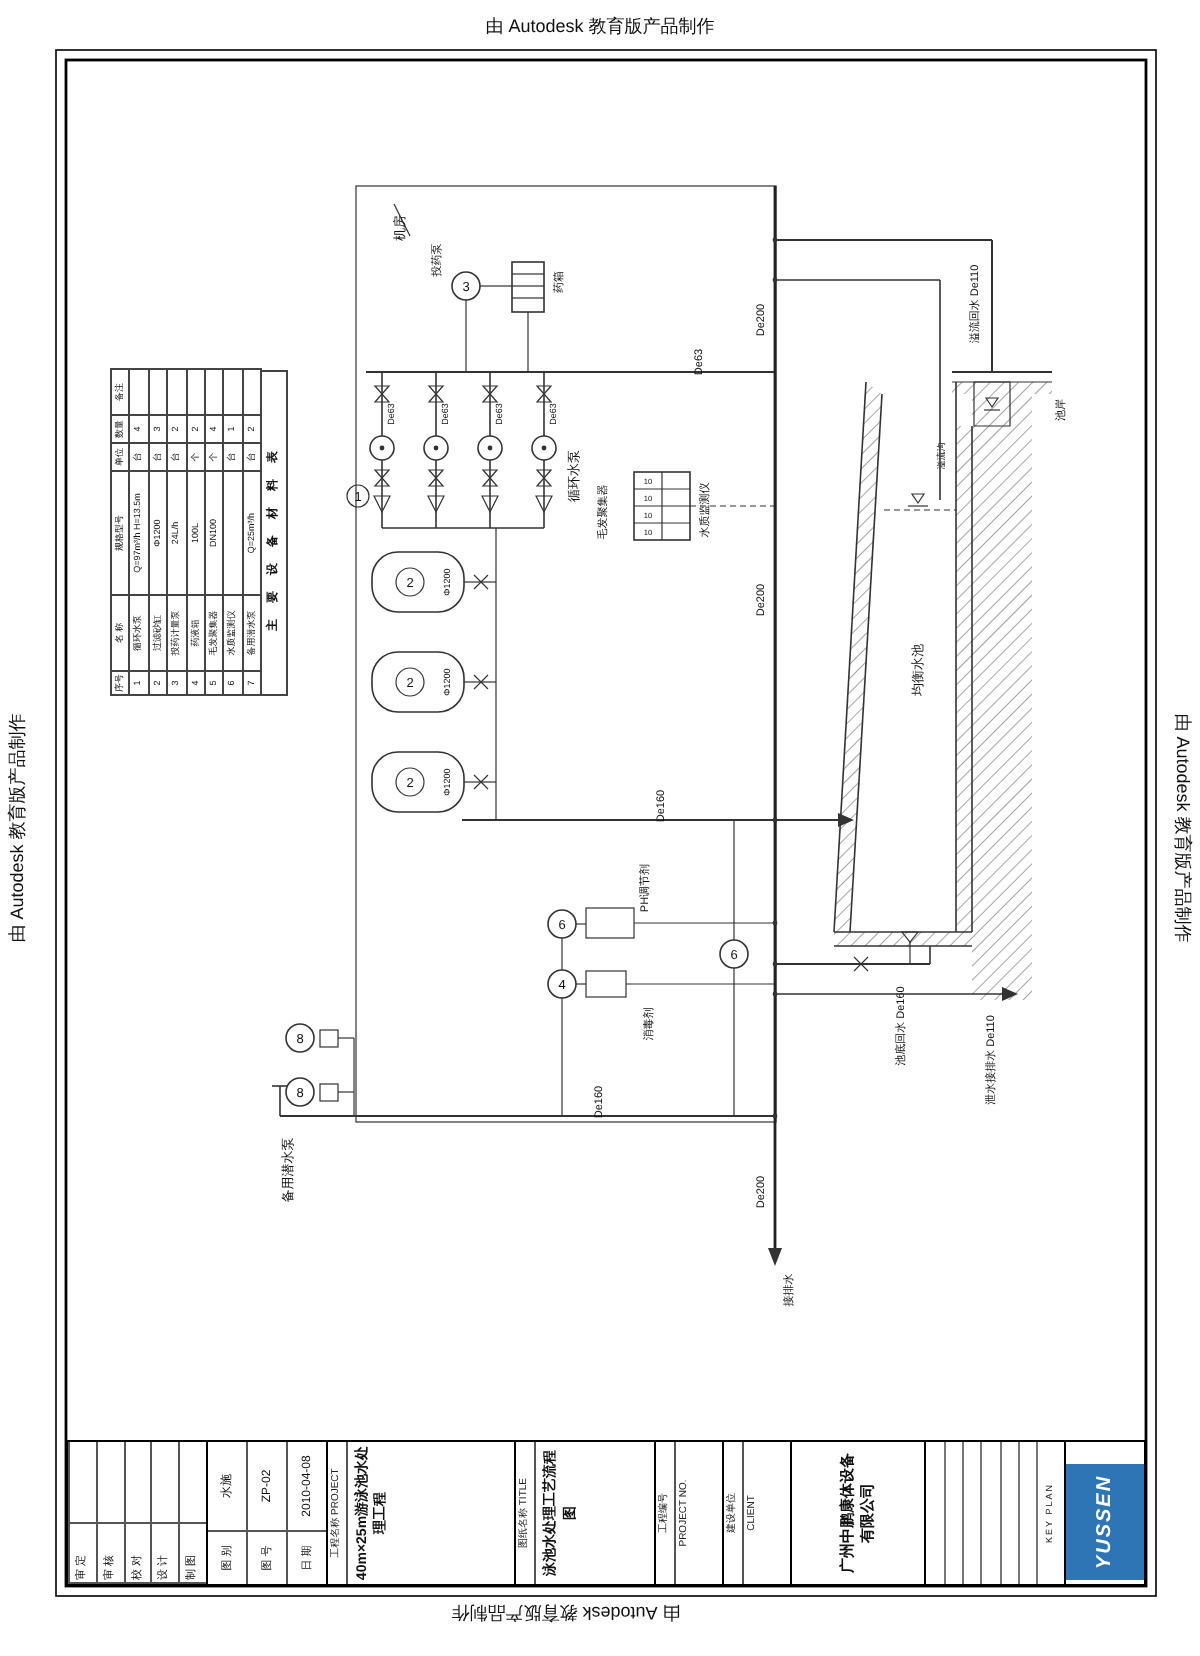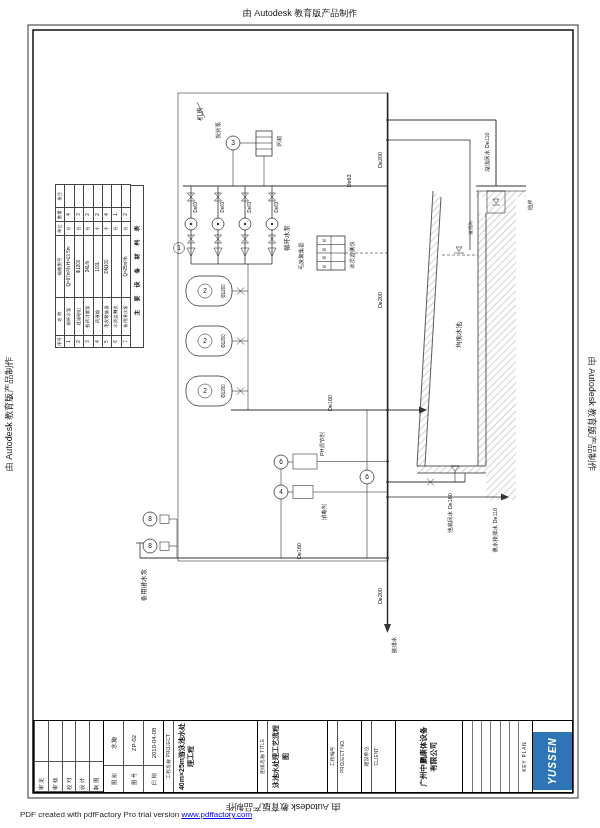--- a/index.html
+++ b/index.html
@@ -453,17 +453,14 @@
       </div>
       <div class="kp-label">KEY PLAN</div>
     </div>
     <div class="tb-sec tb-logo">
       <div class="logo-box" id="logo-box" style="background: rgb(46, 117, 182);">
         <span class="logo-text">YUSSEN</span>
       </div>
     </div>
   </div>
 
-  <div class="footer">
-    <span>PDF created with pdfFactory Pro trial version </span><a href="#">www.pdffactory.com</a>
-  </div>
 
 </div>
 
 </body></html>

